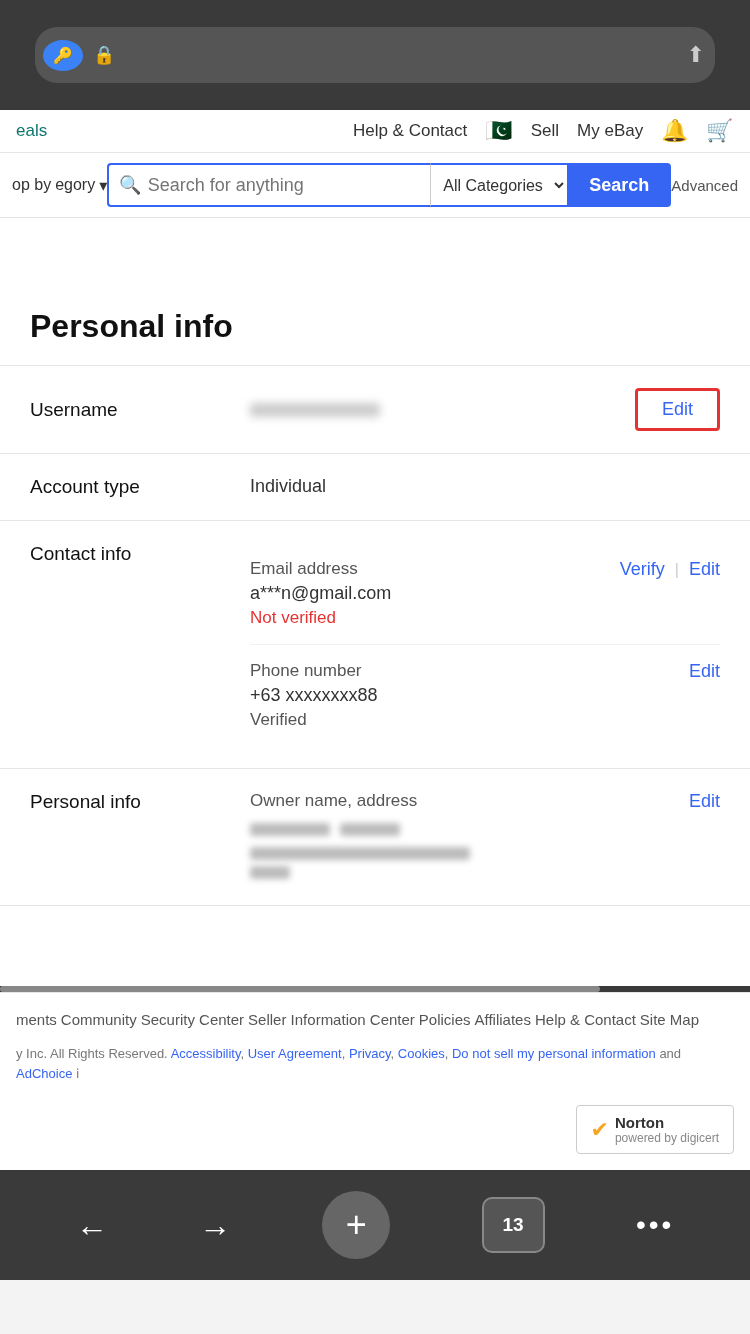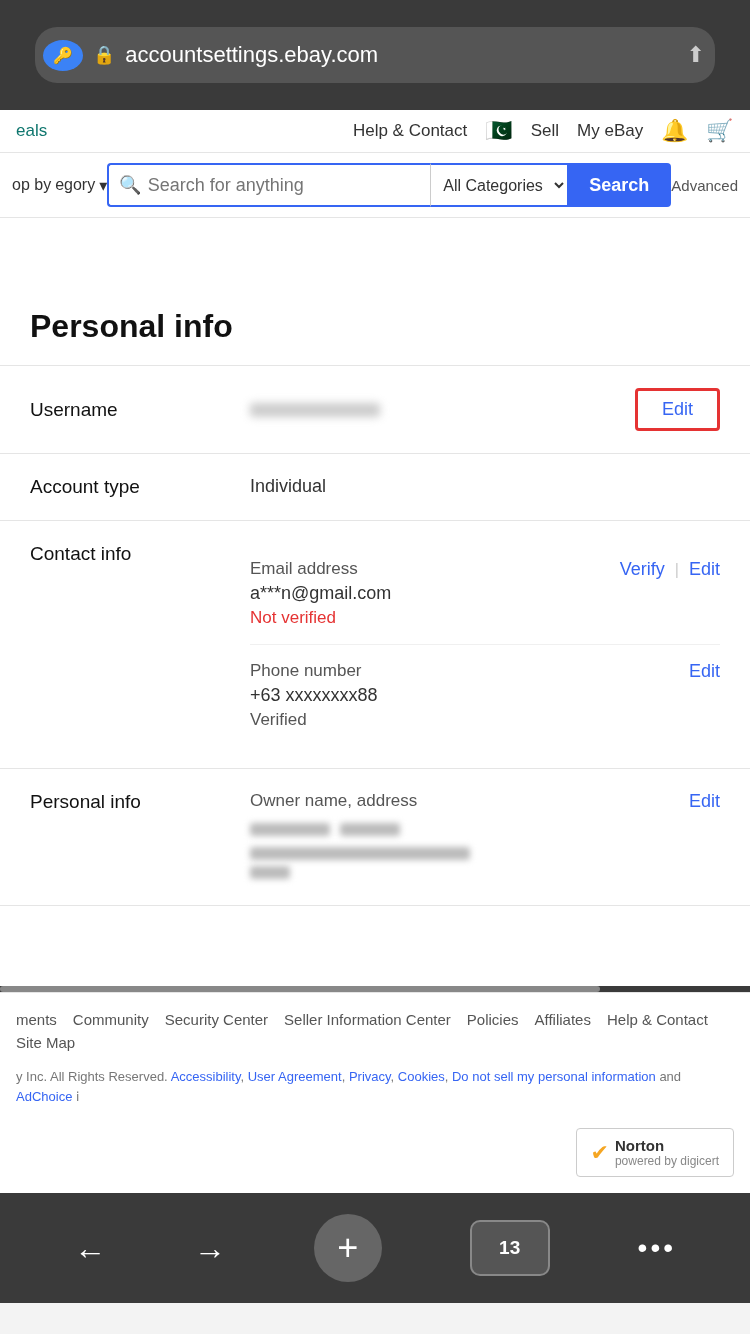--- a/index.html
+++ b/index.html
@@ -249,21 +249,21 @@
       background: #888;
       width: 80%;
       height: 6px;
       border-radius: 3px;
     }
     .footer-links {
       background: #fff;
       padding: 18px 16px 8px;
       display: flex;
       flex-wrap: wrap;
-      gap: 6px 16px;
+      gap: 6px 4px;
       font-size: 15px;
       color: #555;
       border-top: 1px solid #e5e5e5;
     }
     .footer-links a {
       color: #555;
       text-decoration: none;
       font-size: 15px;
     }
     .footer-copyright {
@@ -319,21 +319,21 @@
       display: flex;
       align-items: center;
       justify-content: center;
       font-size: 36px;
       color: #fff;
       cursor: pointer;
     }
     .bottom-nav-tabs {
       background: #555;
       border-radius: 10px;
-      width: 80px;
+      width: 63px;
       height: 56px;
       display: flex;
       align-items: center;
       justify-content: center;
       color: #fff;
       font-size: 19px;
       font-weight: 600;
       border: 2px solid #888;
     }
     .bottom-nav-more {
@@ -342,21 +342,20 @@
       letter-spacing: 3px;
     }
   </style>
 </head>
 <body>
 
 <div class="browser-bar">
   <div class="url-bar">
     <span class="key-icon">🔑</span>
     <span class="lock-icon">🔒</span>
-    <span class="url-text">accountsettings.ebay.com</span>
     <span class="share-icon">⬆</span>
   </div>
 </div>
 
 <div class="ebay-top-nav">
   <span class="deals">eals</span>
   <span class="help">Help &amp; Contact</span>
   <span class="flag">🇵🇰</span>
   <span class="sell">Sell</span>
   <span class="myebay">My eBay</span>

